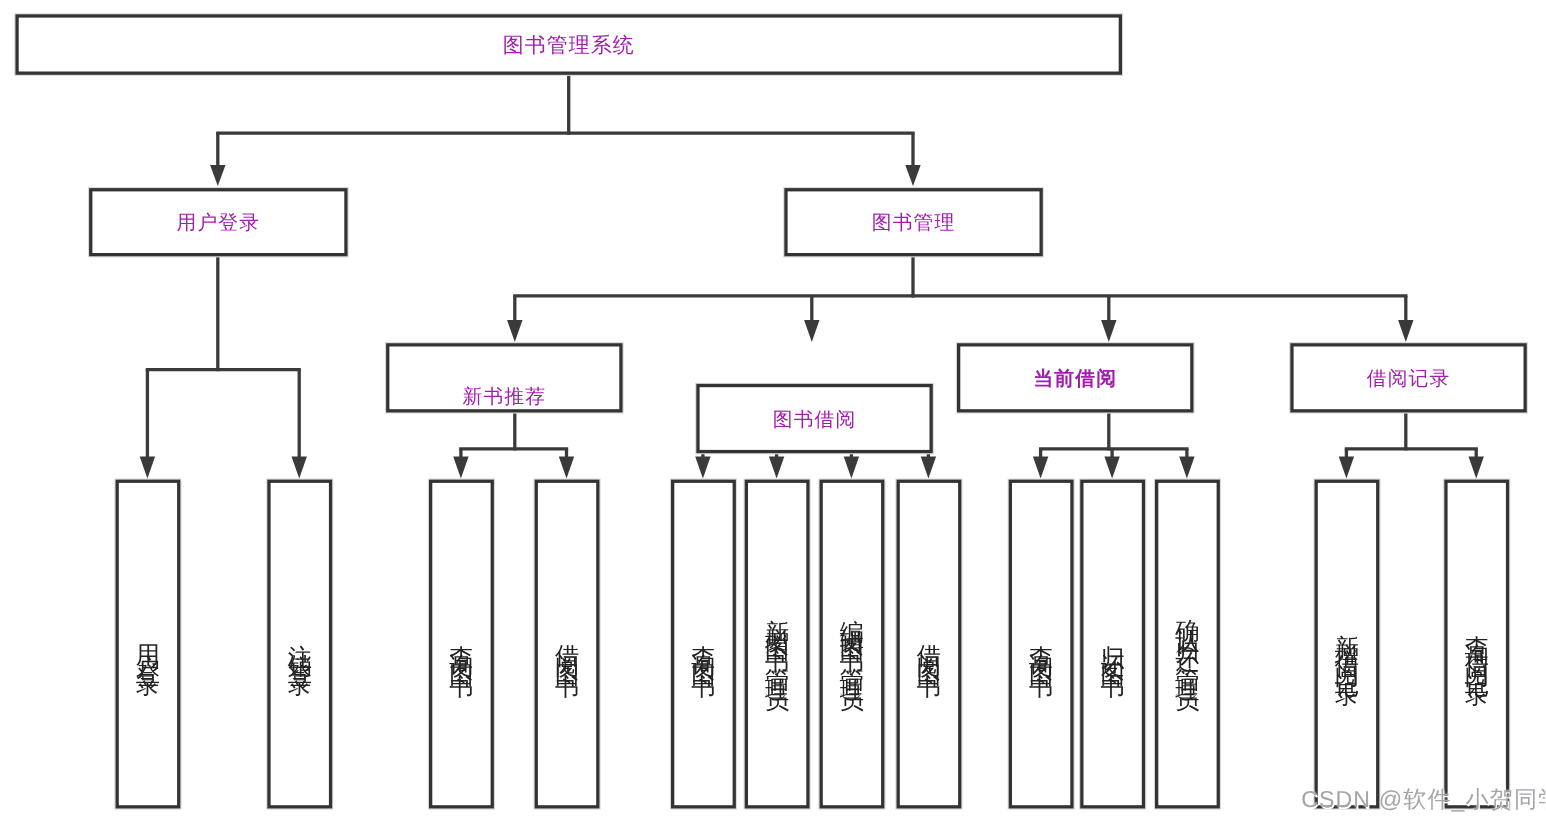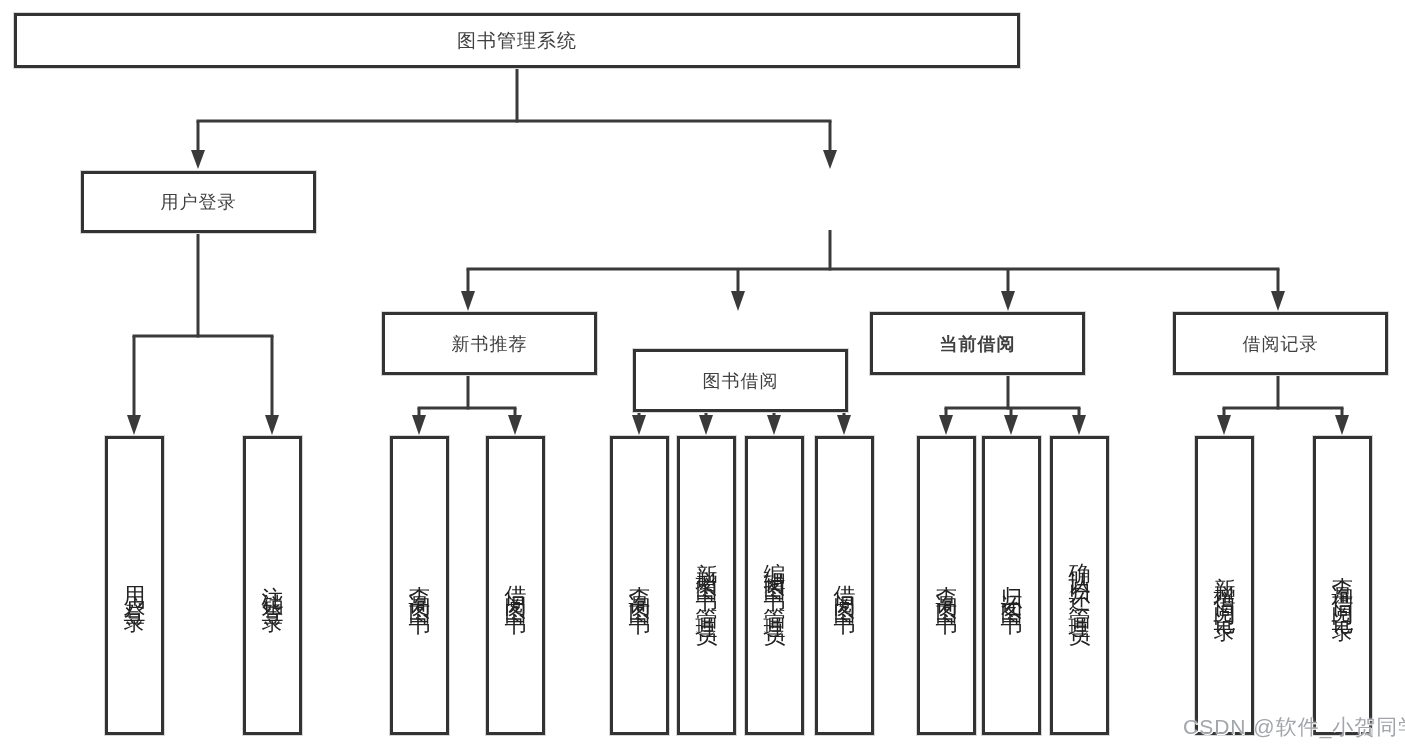--- a/index.html
+++ b/index.html
@@ -17,21 +17,21 @@
     background: #ffffff;
     border: 3px solid #333333;
     box-shadow: 0 0 0 1px #d8d8d8;
     display: flex;
     align-items: center;
     justify-content: center;
     z-index: 2;
     box-sizing: content-box;
   }
   .node .lbl {
-    color: #404040;
+    color: #a21caf;
     letter-spacing: 1px;
     white-space: nowrap;
   }
   .root-node  { left: 14px;  top: 13px;  width: 1000px; height: 49px; }
   .root-node .lbl { font-size: 19px; }
   .l2-node { top: 171px; width: 229px; height: 56px; }
   .l2-node .lbl, .l3-node .lbl { font-size: 18px; }
   .l3-node { top: 312px; width: 209px; height: 57px; }
   .leaf-node { top: 436px; width: 53px; height: 293px; }
   .leaf-node .lbl {
@@ -135,22 +135,25 @@
     </g>
   </svg>
 
   <div class="node root-node">
     <span class="lbl">图书管理系统</span>
   </div>
 
   <div class="node l2-node" style="left:81px;">
     <span class="lbl">用户登录</span>
   </div>
-
-  <div class="node l3-node" style="left:382px;">
+  <div class="node l2-node" style="left:713px;">
+    <span class="lbl">图书管理</span>
+  </div>
+
+  <div class="node l3-node" style="left:351px;align-items:flex-end;">
     <span class="lbl">新书推荐</span>
   </div>
   <div class="node l3-node" style="left:633px;margin-top:37px;">
     <span class="lbl">图书借阅</span>
   </div>
   <div class="node l3-node" style="left:870px;font-weight:bold;">
     <span class="lbl">当前借阅</span>
   </div>
   <div class="node l3-node" style="left:1173px;">
     <span class="lbl">借阅记录</span>

